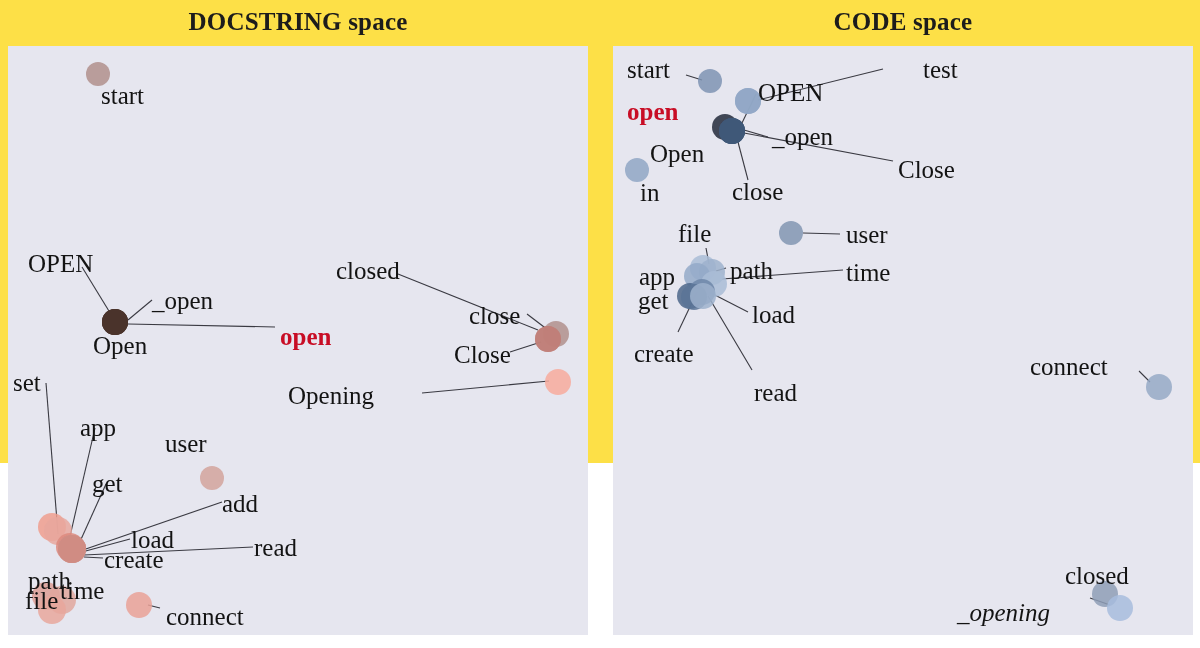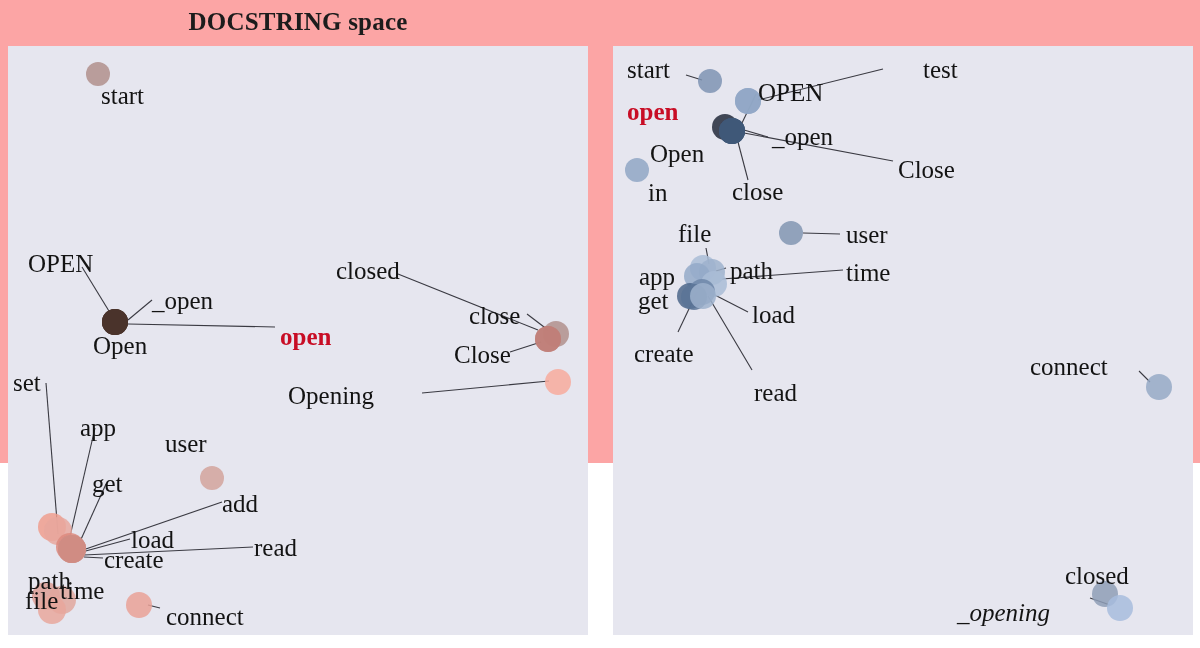--- a/index.html
+++ b/index.html
@@ -1,18 +1,18 @@
 <!DOCTYPE html>
 <html><head>
 <meta charset="utf-8">
 <style>
   html,body{margin:0;padding:0;background:#ffffff;}
   body{width:1200px;height:648px;overflow:hidden;
        font-family:"Liberation Serif","DejaVu Serif",serif;}
-  .figure{position:relative;width:1200px;height:463px;background:#fca5a5;}
+  .figure{position:relative;width:1200px;height:463px;background:#fde047;}
 
   .panel{position:absolute;background:#e6e6ef;}
   .panel-title{position:absolute;text-align:center;font-weight:bold;
                font-size:25px;color:#1c1c1c;letter-spacing:.2px;
                font-family:"Liberation Serif","DejaVu Serif",serif;white-space:nowrap;}
 
   .plot{position:absolute;inset:0;overflow:visible;}
   svg.leaders{position:absolute;left:0;top:0;overflow:visible;pointer-events:none;}
 
   .pt{position:absolute;border-radius:50%;transform:translate(-50%,-50%);}
@@ -21,20 +21,21 @@
        line-height:1;font-family:"Liberation Serif","DejaVu Serif",serif;}
   .lbl.hl{font-weight:bold;color:#c80d25;}
 </style>
 </head>
 <body>
 
 <div class="figure">
 
   <div class="panel-title" style="left:8px;top:8px;width:580px;">DOCSTRING space</div>
 
+  <div class="panel-title" style="left:613px;top:8px;width:580px;">CODE space</div>
 
   <div class="panel" style="left:8px;top:46px;width:580px;height:589px;">
     <svg class="leaders" width="580" height="589" id="leaders-docstring">
         <line x1="74" y1="221" x2="104" y2="270" stroke="#3a3a42" stroke-width="1.1"></line>
         <line x1="144" y1="254" x2="120" y2="274" stroke="#3a3a42" stroke-width="1.1"></line>
         <line x1="267" y1="281" x2="120" y2="278" stroke="#3a3a42" stroke-width="1.1"></line>
         <line x1="390" y1="228" x2="530" y2="284" stroke="#3a3a42" stroke-width="1.1"></line>
         <line x1="519" y1="268" x2="540" y2="284" stroke="#3a3a42" stroke-width="1.1"></line>
         <line x1="502" y1="306" x2="533" y2="296" stroke="#3a3a42" stroke-width="1.1"></line>
         <line x1="414" y1="347" x2="541" y2="335" stroke="#3a3a42" stroke-width="1.1"></line>
@@ -134,21 +135,21 @@
         <div class="pt" style="left: 492px; top: 548px; width: 26px; height: 26px; background: rgb(142, 157, 182); opacity: 0.85;"></div>
         <div class="pt" style="left: 507px; top: 562px; width: 26px; height: 26px; background: rgb(167, 188, 221); opacity: 0.85;"></div>
         <div class="lbl" style="left: 14px; top: 11px;">start</div>
         <div class="lbl" style="left: 275px; top: 11px; margin-left: 35px;">test</div>
         <div class="lbl" style="left: 145px; top: 34px;">OPEN</div>
         <div class="lbl hl" style="left: 14px; top: 53px;">open</div>
         <div class="lbl" style="left: 159px; top: 78px;">_open</div>
         <div class="lbl" style="left: 37px; top: 95px;">Open</div>
         <div class="lbl" style="left: 285px; top: 111px;">Close</div>
         <div class="lbl" style="left: 119px; top: 133px;">close</div>
-        <div class="lbl" style="left: 27px; top: 134px; margin-left: 8px;">in</div>
+        <div class="lbl" style="left: 27px; top: 134px;">in</div>
         <div class="lbl" style="left: 65px; top: 175px;">file</div>
         <div class="lbl" style="left: 233px; top: 176px;">user</div>
         <div class="lbl" style="left: 117px; top: 212px;">path</div>
         <div class="lbl" style="left: 233px; top: 214px;">time</div>
         <div class="lbl" style="left: 26px; top: 218px;">app</div>
         <div class="lbl" style="left: 25px; top: 242px;">get</div>
         <div class="lbl" style="left: 139px; top: 256px;">load</div>
         <div class="lbl" style="left: 21px; top: 295px;">create</div>
         <div class="lbl" style="left: 141px; top: 334px;">read</div>
         <div class="lbl" style="left: 417px; top: 308px;">connect</div>

